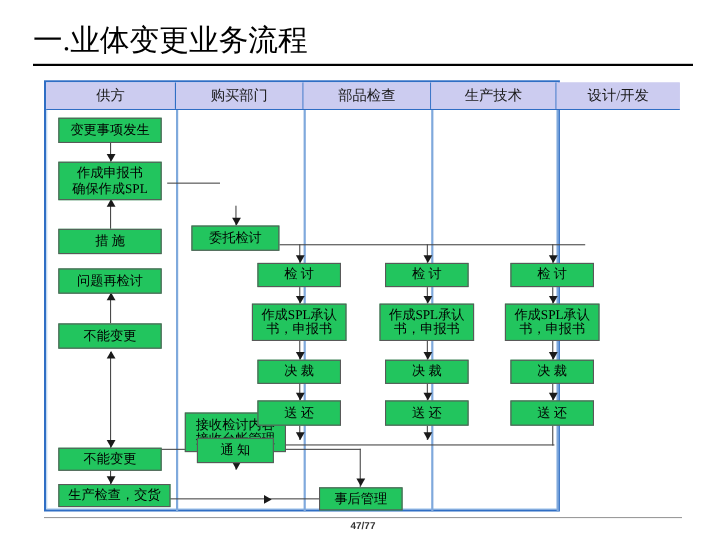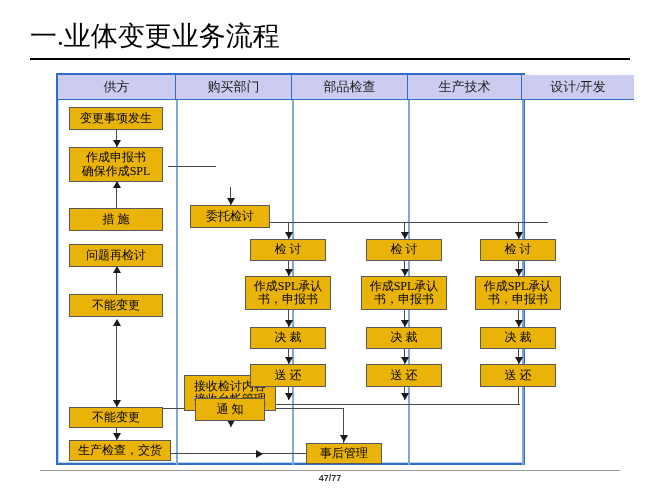--- a/index.html
+++ b/index.html
@@ -30,21 +30,21 @@
   #title-rule {
     position: absolute;
     left: 30px; top: 58px;
     width: 600px; height: 2px;
     background: #000000;
   }
 
   
   #frame {
     position: absolute;
-    left: 56px; top: 73px;
+    left: 40px; top: 73px;
     width: 469px; height: 392px;
     border: 2px solid #2f6ec4;
     background: #ffffff;
   }
   #frame-inner {
     position: absolute;
     left: 0; top: 0; right: 0; bottom: 0;
     border: 1px solid #bcd6f2;
   }
 
@@ -76,21 +76,21 @@
     top: 25px;
     width: 1.5px;
     height: 365px;
     background: #7fa9dc;
   }
 
   
   .box {
     position: absolute;
     border: 1px solid #595959;
-    background: #eab308;
+    background: #22c55e;
     display: flex;
     flex-direction: column;
     align-items: center;
     justify-content: center;
     font-size: 12px;
     line-height: 1.12;
     color: #000000;
     text-align: center;
     white-space: nowrap;
     z-index: 5;

